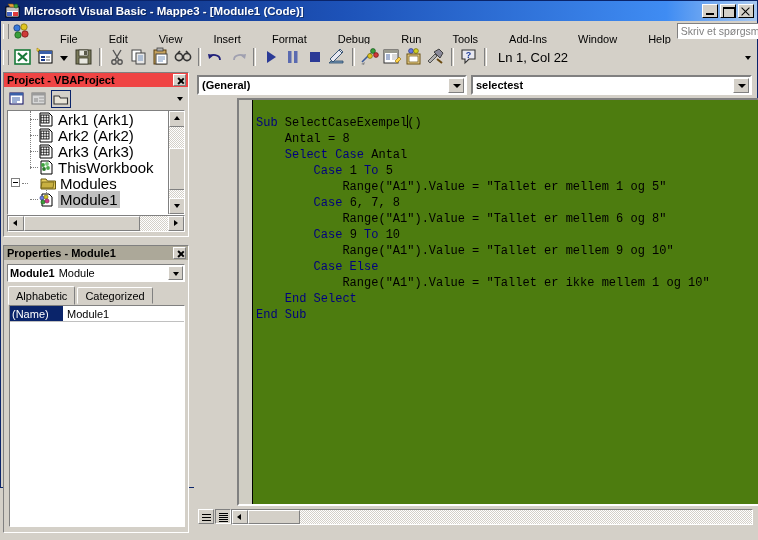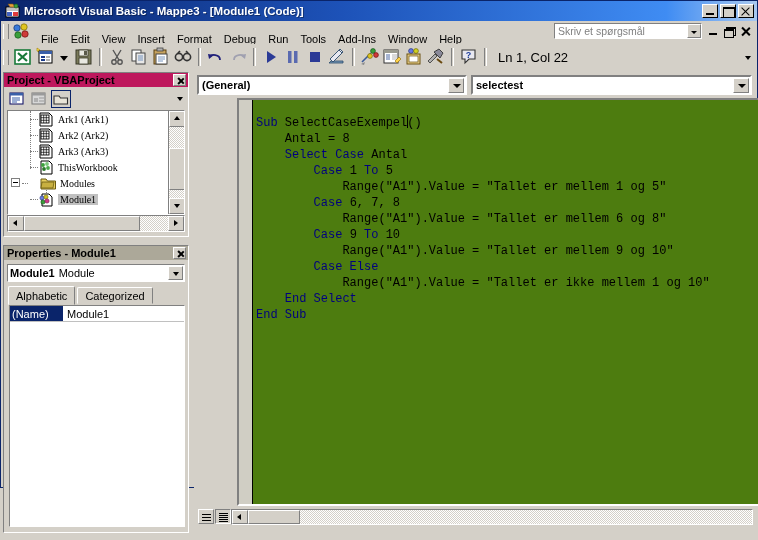--- a/index.html
+++ b/index.html
@@ -48,20 +48,21 @@
     position:absolute;left:1px;top:21px;width:756px;height:21px;
     background:#d4d0c8;display:flex;align-items:center;box-sizing:border-box;
     border-bottom:1px solid #d4d0c8;
   }
   .grip{width:4px;height:15px;margin:0 3px 0 2px;flex:0 0 auto;
     border-left:1px solid #fff;border-right:1px solid #808080;}
   .vb-mini{width:19px;height:17px;position:relative;margin-right:4px;flex:0 0 auto;}
   .menu-item{
     padding:18px 6px 3px 6px;font-size:11px;white-space:nowrap;cursor:default;
     font-family:"Liberation Sans","DejaVu Sans",sans-serif;
+    margin-left:19px;
   }
   .menu-item u{text-decoration:underline;}
   .askbox{
     margin-left:auto;width:148px;height:16px;background:#fff;
     border:1px solid;border-color:#808080 #fff #fff #808080;
     display:flex;align-items:center;box-sizing:border-box;flex:0 0 auto;text-align:center;
   }
   .askbox span{font-size:10.5px;color:#808080;padding-left:3px;white-space:nowrap;}
   .askbox .arr{
     margin-left:auto;width:14px;height:14px;background:#d4d0c8;
@@ -97,21 +98,21 @@
     border-left:3px solid transparent;border-right:3px solid transparent;border-top:4px solid #000;}
 
   
   .sunken{border:1px solid;border-color:#808080 #fff #fff #808080;}
   .sunken2{border:2px solid;border-color:#808080 #fff #fff #808080;}
 
   
   .panel{position:absolute;background:#d4d0c8;box-sizing:border-box;}
   .panel-title{
     height:14px;display:flex;align-items:center;box-sizing:border-box;
-    background:#be185d;padding:0 2px 0 3px;
+    background:#ef4444;padding:0 2px 0 3px;
   }
   .panel-title.gray{background:#aca899;}
   .panel-title span.t{font-size:11px;font-weight:bold;color:#000;white-space:nowrap;}
   .pclose{
     margin-left:auto;width:13px;height:12px;background:#d4d0c8;
     border:1px solid;border-color:#fff #808080 #808080 #fff;
     position:relative;box-sizing:border-box;flex:0 0 auto;
   }
   .pclose i{position:absolute;background:#000;left:6px;top:2px;width:1.5px;height:8px;}
   .pclose i.a{transform:rotate(45deg);} .pclose i.b{transform:rotate(-45deg);}
@@ -121,21 +122,21 @@
   .ptb{width:20px;height:18px;position:relative;margin-right:2px;box-sizing:border-box;}
   .ptb.blue{border:1px solid #0a246a;}
   .proj-tb .dd{margin-left:auto;margin-right:3px;border-left:3px solid transparent;border-right:3px solid transparent;border-top:4px solid #000;}
 
   
   .tree{
     position:absolute;background:#fff;overflow:hidden;box-sizing:border-box;
   }
   .tree-row{height:16px;display:flex;align-items:center;white-space:nowrap;font-size:11px;position:relative;}
   .tree-ico{width:17px;height:15px;position:relative;flex:0 0 auto;margin-right:3px;}
-  .tree-lbl{font-size:10px;font-family:Liberation Serif, serif;}
+  .tree-lbl{font-size:15px;font-family:Liberation Sans, sans-serif;}
   .tree-lbl.sel{background:#c0c0c0;padding:0 2px;}
   .dotline{position:absolute;border-left:1px dotted #808080;}
   .dothoriz{position:absolute;border-top:1px dotted #808080;}
   .expander{
     position:absolute;width:9px;height:9px;background:#fff;border:1px solid #808080;box-sizing:border-box;
   }
   .expander::before{content:"";position:absolute;left:1px;top:3px;width:5px;height:1px;background:#000;}
 
   
   .sb-v{position:absolute;width:16px;background:#d4d0c8;box-sizing:border-box;}

